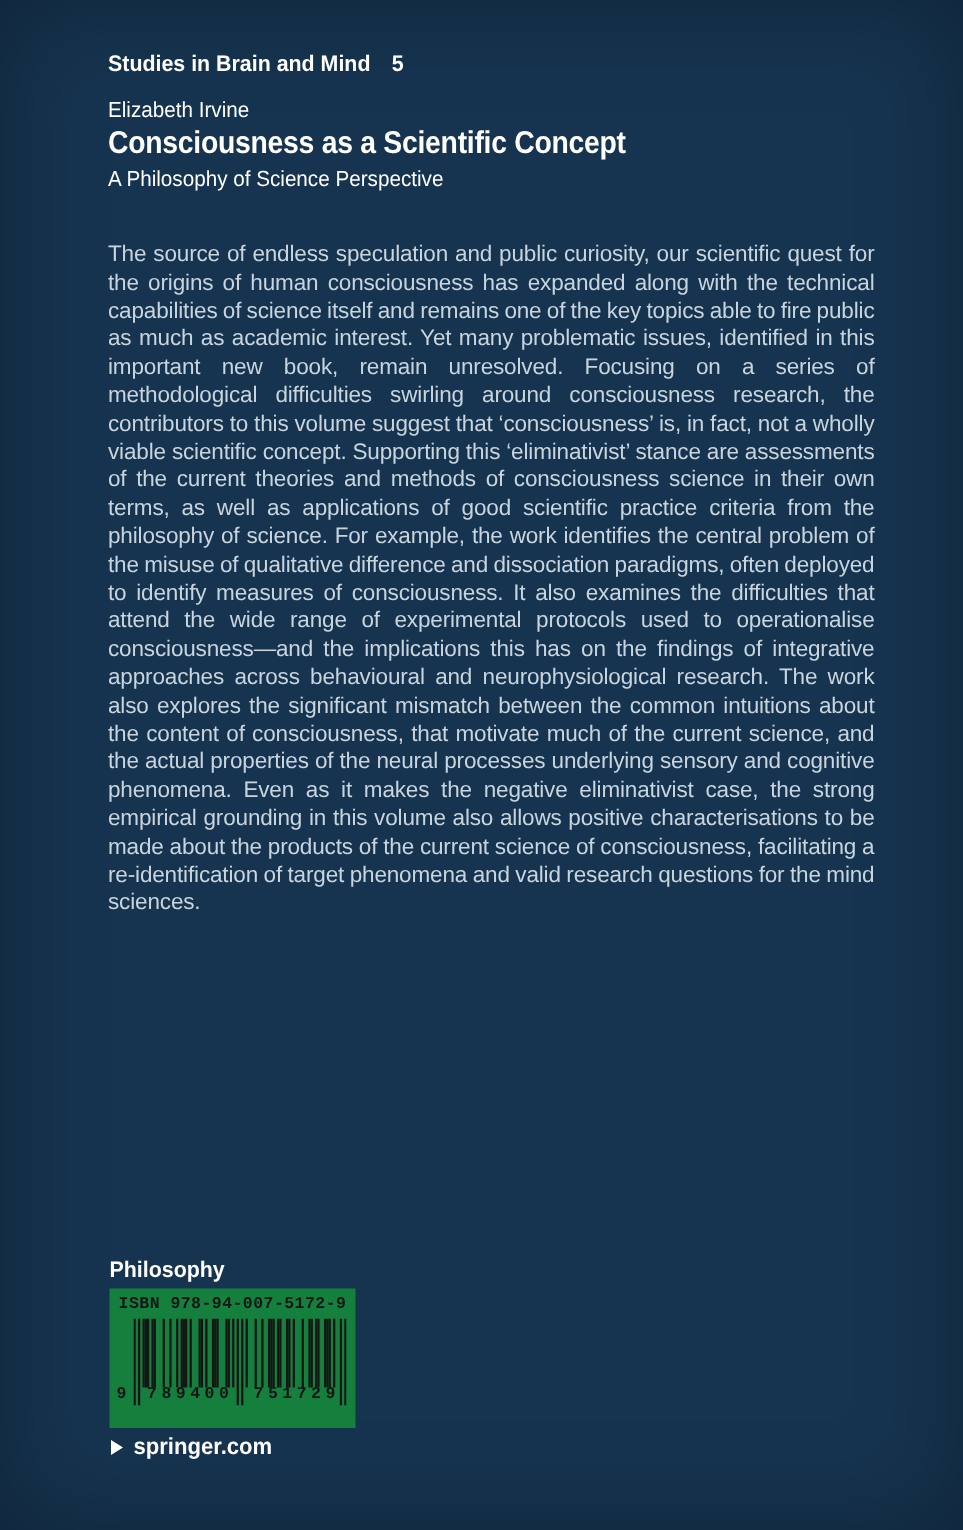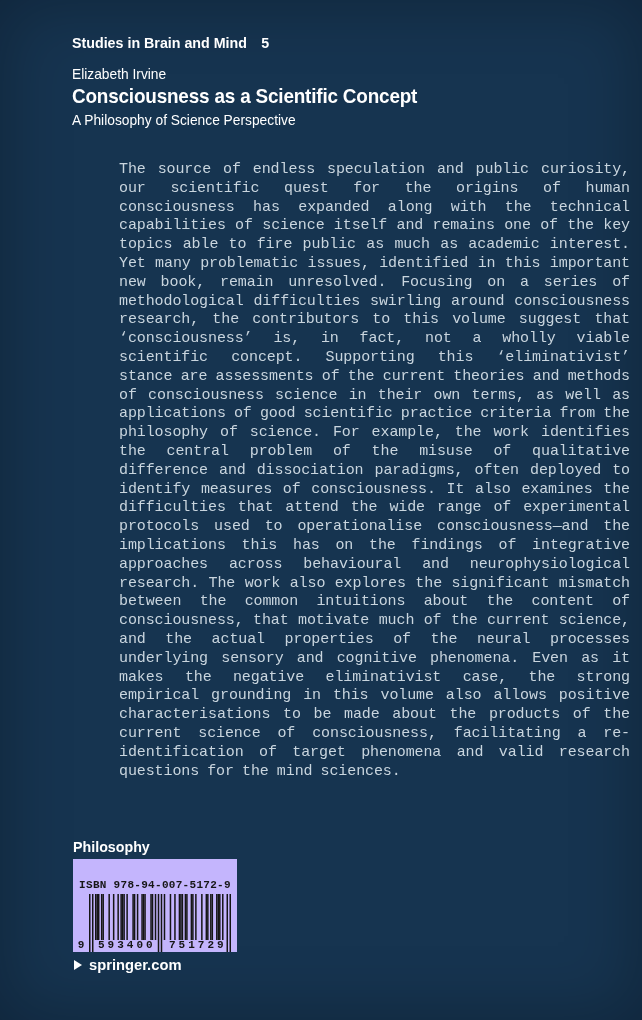--- a/index.html
+++ b/index.html
@@ -63,48 +63,47 @@
     transform-origin: left center;
     white-space: nowrap;
   }
   
   .blurb {
     position: absolute;
     left: 72px;
     top: 161px;
     width: 511px;
     color: #c9d5de;
-    font-family: Liberation Mono, monospace;
+    font-family: Liberation Sans, sans-serif;
     font-size: 15px;
     line-height: 18.8px;
     letter-spacing: -0.1px;
     word-spacing: -0.8px;
     text-align: justify;
-    margin-left: 47px;
   }
   
   .category {
     position: absolute;
     left: 73px;
     top: 838px;
     color: #ffffff;
     font-size: 15px;
     font-weight: 700;
     transform: scaleX(0.95);
     transform-origin: left center;
   }
   .barcode-box {
     position: absolute;
     left: 73px;
     top: 859px;
     width: 164px;
     height: 93px;
-    background: #c4b5fd;
+    background: #15803d;
     box-sizing: border-box;
-    padding-top: 20px;
+    padding-top: 5px;
   }
   .isbn-label {
     text-align: center;
     color: #161616;
     font-family: "Liberation Mono", monospace;
     font-size: 11px;
     font-weight: 700;
     letter-spacing: 0.3px;
     white-space: nowrap;
   }
@@ -221,21 +220,21 @@
           <rect x="81" y="0" width="1" height="46"></rect>
           <rect x="82" y="0" width="1" height="46"></rect>
           <rect x="85" y="0" width="1" height="46"></rect>
           <rect x="86" y="0" width="1" height="46"></rect>
           <rect x="87" y="0" width="1" height="46"></rect>
           <rect x="89" y="0" width="1" height="46"></rect>
           <rect x="92" y="0" width="1" height="58"></rect>
           <rect x="94" y="0" width="1" height="58"></rect>
         </svg>
       <div class="bc-digit bc-digit-first">9</div>
-      <div class="bc-digit bc-digit-g1">593400</div>
+      <div class="bc-digit bc-digit-g1">789400</div>
       <div class="bc-digit bc-digit-g2">751729</div>
     </div>
   </div>
 
   <div class="publisher-line">
     <span class="tri"></span>
     <span class="publisher-url">springer.com</span>
   </div>
 
 </div>

